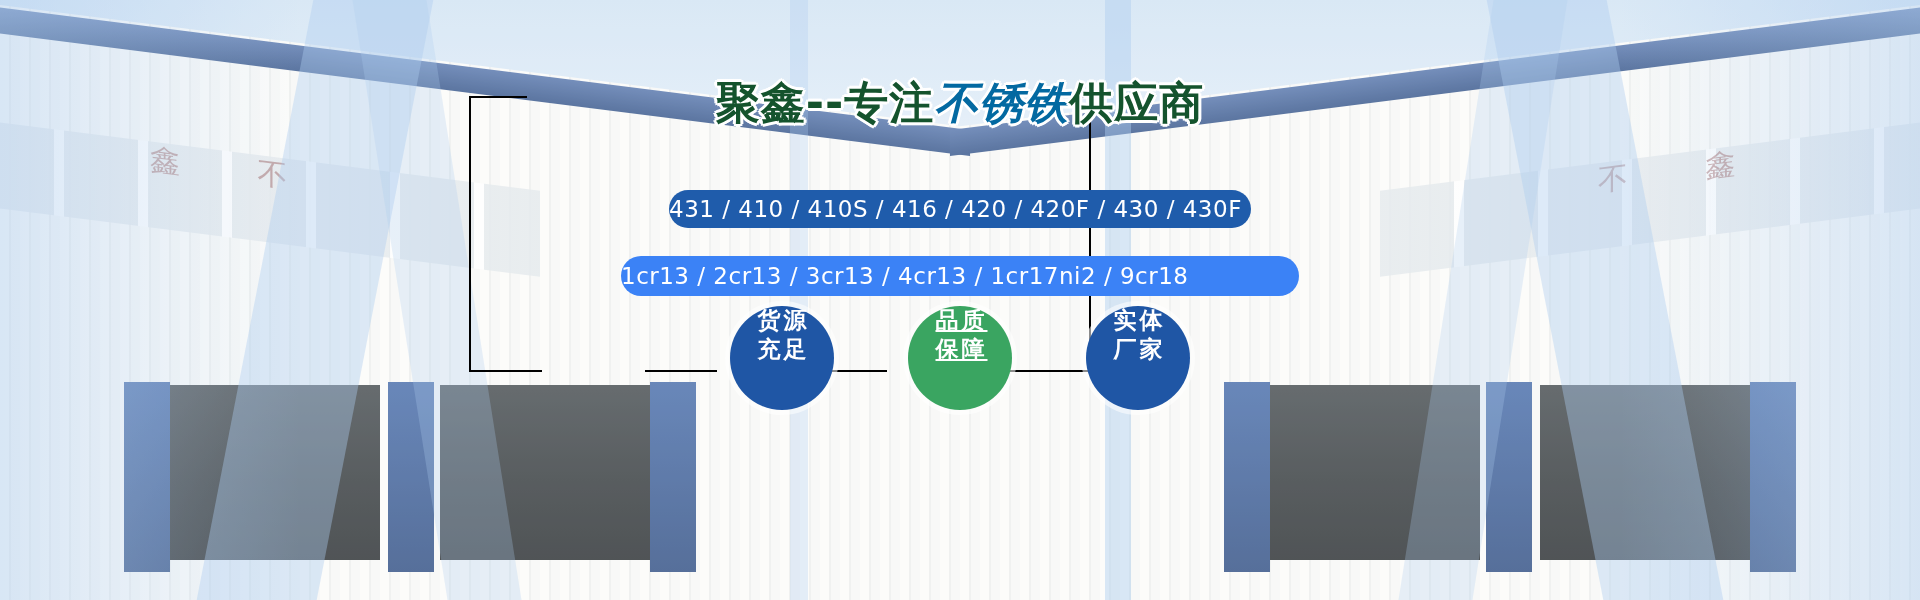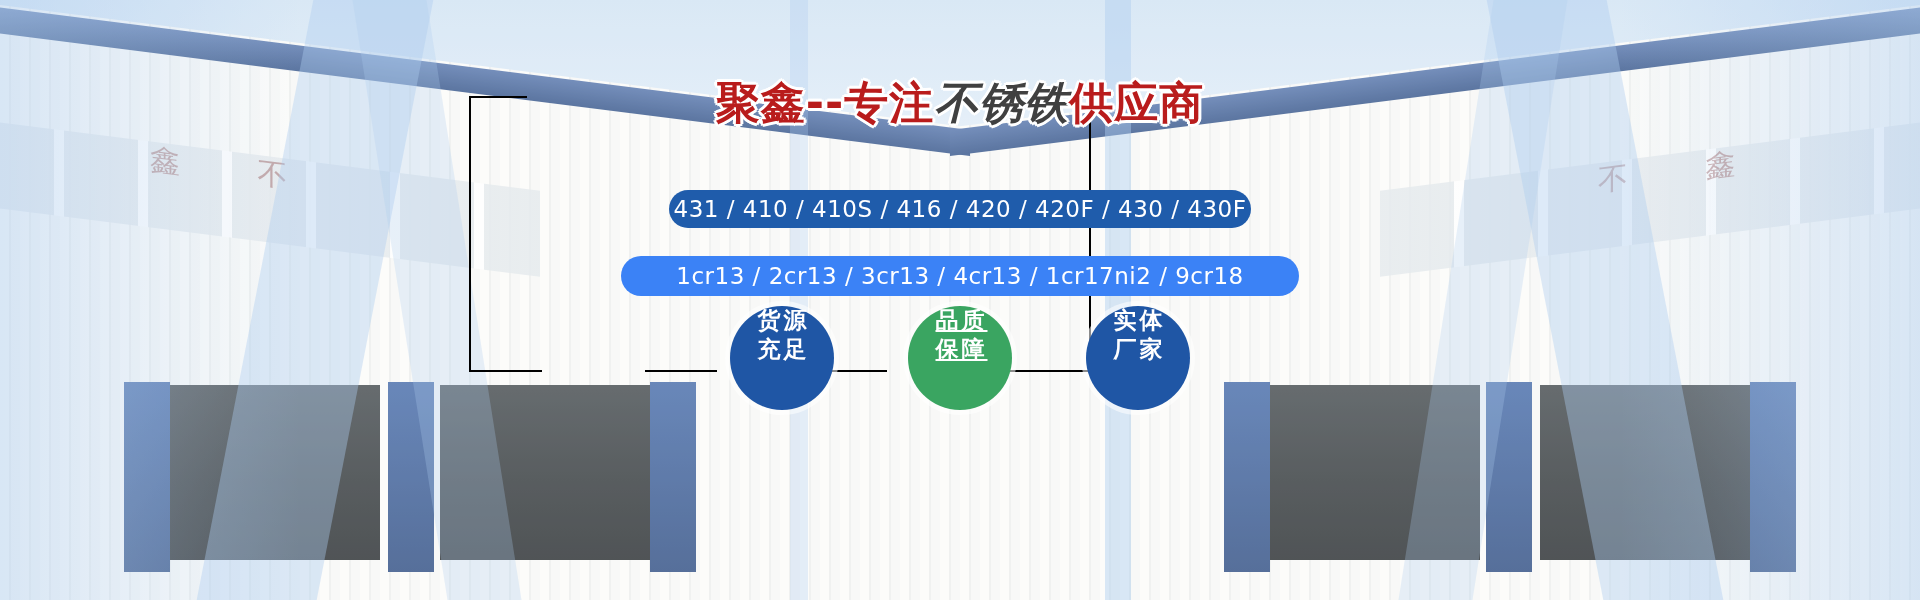--- a/index.html
+++ b/index.html
@@ -158,31 +158,31 @@
     font-size: 44px;
     font-weight: bold;
     letter-spacing: 1px;
     font-family: "DejaVu Sans", sans-serif;
     text-shadow:
       -2px -2px 0 #fff,  2px -2px 0 #fff,
       -2px  2px 0 #fff,  2px  2px 0 #fff,
       -3px  0   0 #fff,  3px  0   0 #fff,
        0   -3px 0 #fff,  0    3px 0 #fff;
   }
-  .headline .blue  { color: #b91c1c; }
-  .headline .green { color: #404040; font-style: italic; }
+  .headline .blue  { color: #14532d; }
+  .headline .green { color: #0369a1; font-style: italic; }
 
   
   .pill {
     position: absolute;
     left: 50%;
     transform: translateX(-50%);
     display: flex;
     align-items: center;
-    justify-content: center;
+    justify-content: flex-start;
     color: #fff;
     font-size: 23px;
     letter-spacing: .5px;
     white-space: nowrap;
     font-family: "DejaVu Sans", sans-serif;
   }
   .pill-grades {
     top: 190px;
     width: 582px;
     height: 38px;

